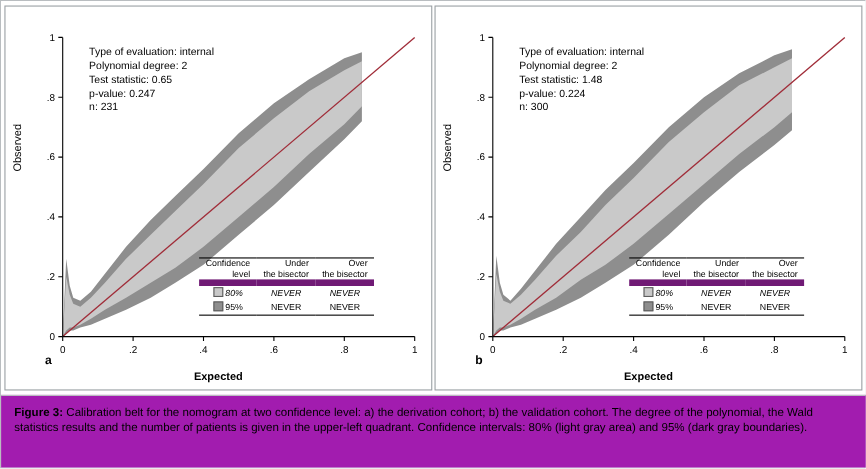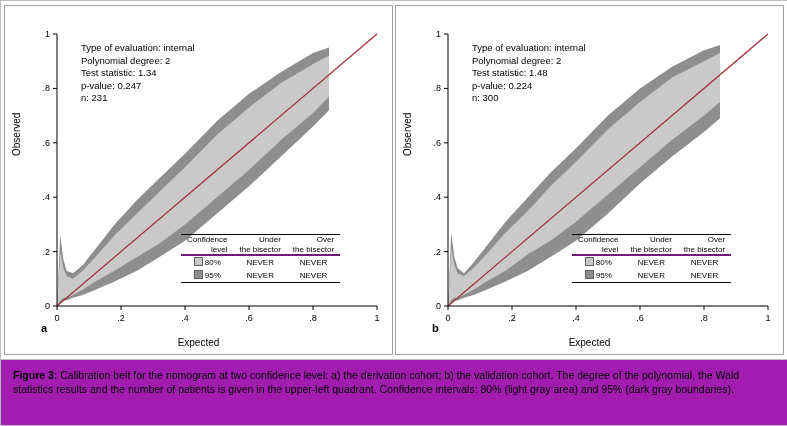--- a/index.html
+++ b/index.html
@@ -56,20 +56,21 @@
     white-space: nowrap;
   }
   .axis-xlabel {
     position: absolute;
     bottom: 6px;
     left: 0;
     width: 100%;
     text-align: center;
     font-size: 10px;
     color: #000;
+    font-weight: bold;
   }
   .panel-letter {
     position: absolute;
     left: 36px;
     bottom: 20px;
     font-size: 11px;
     font-weight: bold;
     color: #000;
   }
   .annot-box {
@@ -102,21 +103,22 @@
   .legend-box td {
     font-size: 8px;
     padding: 1px 6px;
     text-align: center;
     line-height: 10px;
   }
   .legend-box .rule-top td, .legend-box .rule-top th {
     border-top: 1px solid #000;
   }
   .legend-box .rule-mid td {
-    border-top: 2px solid #701a75;
+    border-top: 6px solid #701a75;
+    font-style: italic;
   }
   .legend-box .rule-bot td {
     border-bottom: 1px solid #000;
   }
   .swatch {
     display: inline-block;
     width: 7px;
     height: 7px;
     vertical-align: -1px;
     border: 1px solid #5e5e5e;
@@ -188,21 +190,21 @@
             </g>
         </svg>
 
         <div class="axis-ylabel">Observed</div>
         <div class="axis-xlabel">Expected</div>
         <div class="panel-letter">a</div>
 
         <div class="annot-box">
           <div>Type of evaluation: internal</div>
           <div>Polynomial degree: 2</div>
-          <div>Test statistic: 1.34</div>
+          <div>Test statistic: 0.65</div>
           <div>p-value: 0.247</div>
           <div>n: 231</div>
         </div>
 
         <div class="legend-box">
           <table>
             <thead>
               <tr class="rule-top">
                 <th>Confidence</th>
                 <th>Under</th>

